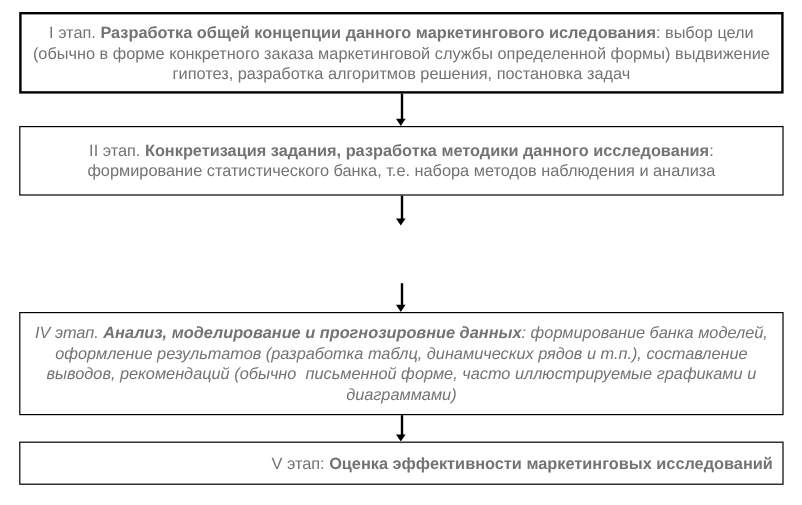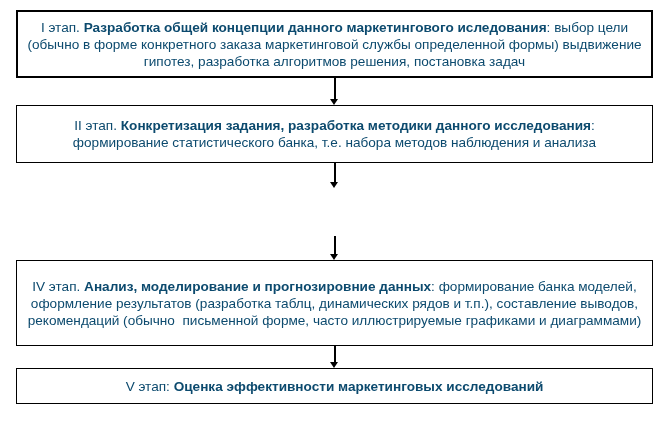--- a/index.html
+++ b/index.html
@@ -1,21 +1,21 @@
 <!DOCTYPE html>
 <html><head>
 <meta charset="utf-8">
 <style>
   html, body { margin: 0; padding: 0; background: #ffffff; }
   .canvas {
     position: relative;
     width: 668px;
     height: 421px;
     background: #ffffff;
-    color: #0c4a6e;
+    color: #737373;
     font-family: "Liberation Sans", "DejaVu Sans", sans-serif;
     overflow: hidden;
   }
   .box {
     position: absolute;
     left: 16px;
     width: 637px;
     box-sizing: border-box;
     border: 1.5px solid #000000;
     background: #ffffff;
@@ -25,22 +25,22 @@
     padding: 0 8px;
     font-size: 13.6px;
     line-height: 17px;
     text-align: center;
   }
   .box .txt { width: 100%; white-space: pre-wrap; }
   .box .ttl { font-weight: bold; }
   #box1 { top: 10px;  height: 68px; border-width: 2px; }
   #box2 { top: 105px; height: 58px; }
   #box3 { top: 188px; height: 48px; }
-  #box4 { top: 260px; height: 86px; }
-  #box5 { top: 368px; height: 36px; }
+  #box4 { top: 260px; height: 86px; font-style: italic; }
+  #box5 { top: 368px; height: 36px; text-align: right; }
 
   .arrow { position: absolute; left: 330px; width: 9px; }
   .arrow .line {
     width: 2px;
     margin: 0 auto;
     height: calc(100% - 4px);
     background: #000000;
   }
   .arrow .head {
     position: absolute;

